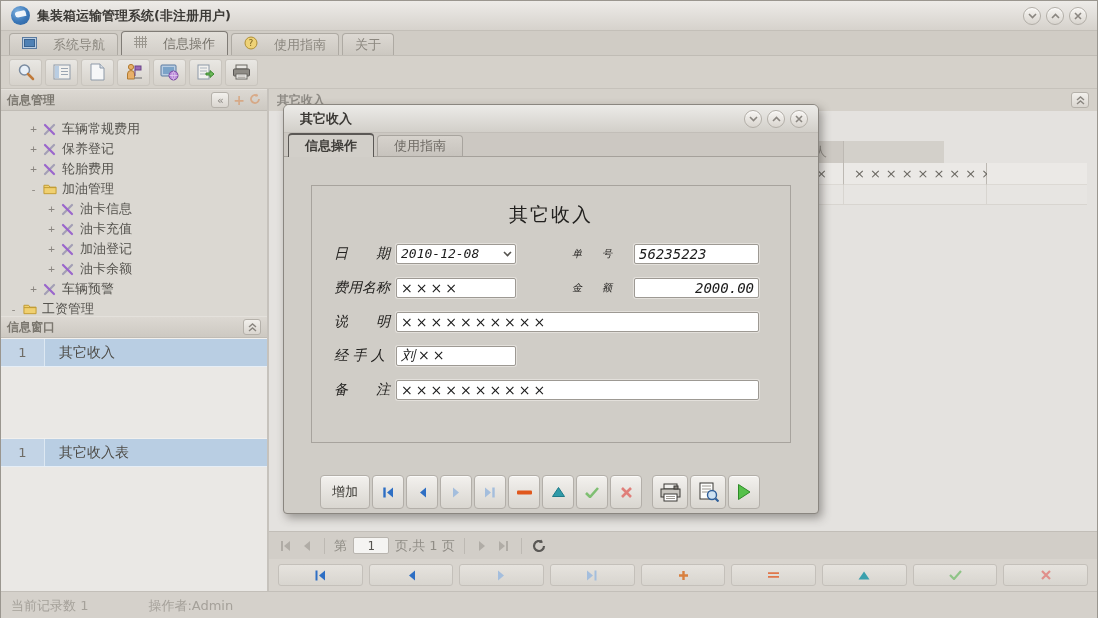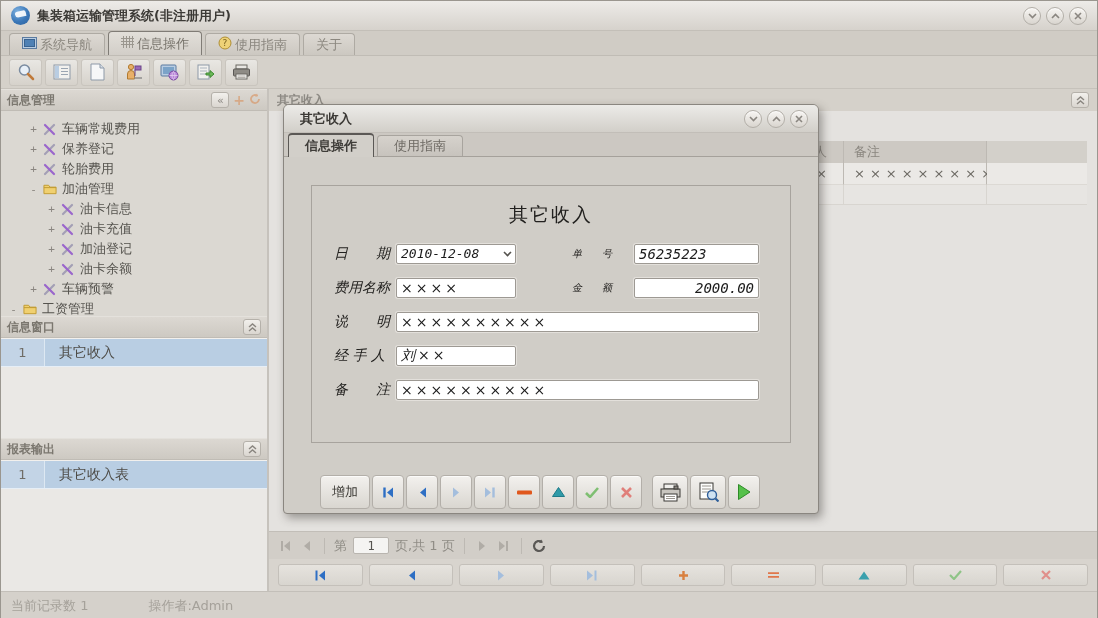--- a/index.html
+++ b/index.html
@@ -12,21 +12,21 @@
   .titlebar { height:30px; background:linear-gradient(#edebe8,#d6d2cc); display:flex; align-items:center; padding:0 10px; border-bottom:1px solid #c3bfb8; }
   .logo { width:19px; height:19px; border-radius:50%; background:radial-gradient(circle at 35% 30%, #7fb2e0 0%, #3a77b8 55%, #2b5f9a 100%); position:relative; margin-right:7px; flex:none; }
   .logo::after { content:""; position:absolute; left:4px; top:5px; width:11px; height:6px; border-radius:6px 6px 0 8px; background:#fff; opacity:.9; transform:rotate(-12deg); }
   .win-title { font-weight:bold; font-size:13px; color:#3c3a36; }
   .tb-spacer { flex:1; }
   .circle-btn { width:18px; height:18px; border-radius:50%; background:linear-gradient(#f7f5f2,#d9d5cf); border:1px solid #b2aea7; box-shadow:0 1px 1px rgba(255,255,255,.8) inset; display:flex; align-items:center; justify-content:center; margin-left:5px; cursor:pointer; }
   .circle-btn svg { display:block; }
 
   
   .maintabs { height:25px; background:#d0ccc5; display:flex; align-items:flex-end; padding-left:8px; border-bottom:1px solid #c0bcb5; }
-  .mtab { height:22px; display:flex; align-items:center; gap:3px; padding:0 12px; background:linear-gradient(#ddd9d3,#ccc8c1); border:1px solid #aeaaa3; border-bottom:none; border-radius:4px 4px 0 0; margin-right:3px; color:#8b877f; font-size:13px; cursor:pointer; }
+  .mtab { height:22px; display:flex; align-items:center; gap:16px; padding:0 12px; background:linear-gradient(#ddd9d3,#ccc8c1); border:1px solid #aeaaa3; border-bottom:none; border-radius:4px 4px 0 0; margin-right:3px; color:#8b877f; font-size:13px; cursor:pointer; }
   .mtab.active { height:24px; background:linear-gradient(#e2dfd9,#d2cec8); border-color:#807c76; color:#76726a; }
 
   
   .toolbar { height:33px; background:#d5d1ca; display:flex; align-items:center; padding-left:8px; border-bottom:1px solid #c6c2bb; }
   .toolbtn { width:33px; height:27px; border:1px solid #c9c5be; border-radius:3px; background:linear-gradient(#e9e7e3,#d6d2cb); display:flex; align-items:center; justify-content:center; margin-right:3px; cursor:pointer; }
 
   
   .body { display:flex; height:502px; }
   .sidebar { width:268px; flex:none; background:#d5d1ca; border-right:2px solid #c6c2bc; display:flex; flex-direction:column; }
   .panel-header { height:22px; background:linear-gradient(#dcd8d2,#cdc9c2); border-top:1px solid #e4e1dc; border-bottom:1px solid #c0bcb5; display:flex; align-items:center; padding:0 6px; }
@@ -340,29 +340,20 @@
             </svg>
           </span>
       </div>
       <div class="listbody winlist">
         <div class="list-row">
           <span class="num">1</span>
           <span class="lbl">其它收入</span>
         </div>
       </div>
 
-      <div class="panel-header">
-        <span class="ph-title">报表输出</span>
-        <span class="sq-btn">
-            <svg width="9" height="9" viewBox="0 0 9 9">
-              <polyline points="1,4 4.5,1 8,4" fill="none" stroke="#8a8680" stroke-width="1.4"></polyline>
-              <polyline points="1,8 4.5,5 8,8" fill="none" stroke="#8a8680" stroke-width="1.4"></polyline>
-            </svg>
-          </span>
-      </div>
       <div class="listbody replist">
         <div class="list-row">
           <span class="num">1</span>
           <span class="lbl">其它收入表</span>
         </div>
       </div>
     </div>
 
     <div class="main">
       <div class="main-header">
@@ -372,21 +363,20 @@
               <polyline points="1,4 4.5,1 8,4" fill="none" stroke="#8a8680" stroke-width="1.4"></polyline>
               <polyline points="1,8 4.5,5 8,8" fill="none" stroke="#8a8680" stroke-width="1.4"></polyline>
             </svg>
           </span>
       </div>
 
       <div class="main-content">
         <div class="grid-table">
           <div class="g-head">
             <span class="g-cell gh colA">人</span>
-            <span class="g-cell gh colB">备注</span>
             <span class="g-cell gh colC"></span>
           </div>
           <div class="g-row">
             <span class="g-cell gr colA">×</span>
             <span class="g-cell gr colB" style="letter-spacing:5px;">××××××××××</span>
             <span class="g-cell gr colC"></span>
           </div>
           <div class="g-row2">
             <span class="g-cell g2 colA"></span>
             <span class="g-cell g2 colB"></span>

